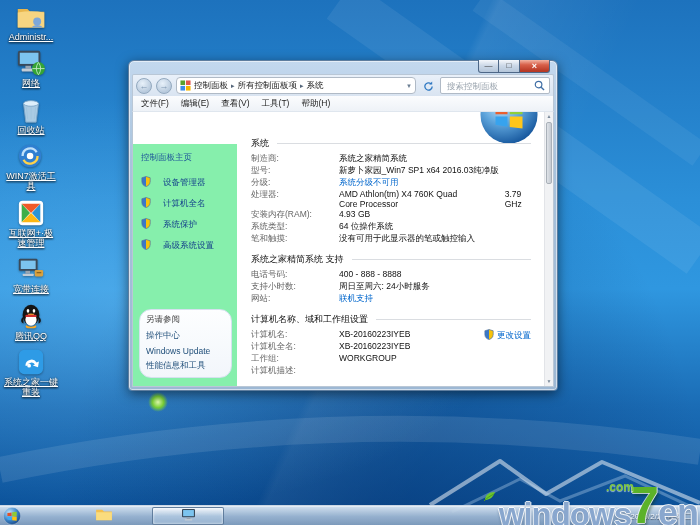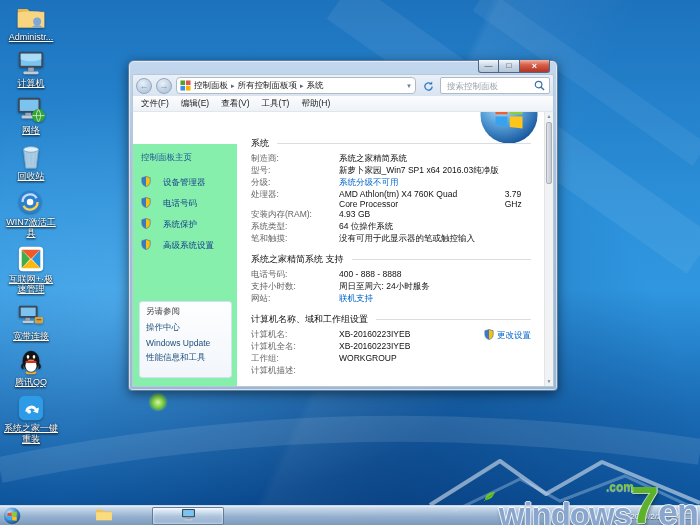--- a/index.html
+++ b/index.html
@@ -52,22 +52,22 @@
   .searchbox input::placeholder{color:#9aa4ae;}
   .menubar{height:15px;flex:0 0 auto;background:linear-gradient(180deg,#fbfcfe,#eef2f7);
     border-left:1px solid #b9c7d6;border-right:1px solid #b9c7d6;display:flex;align-items:center;
     gap:12px;padding:0 8px;font-size:8.5px;color:#222;}
   .menubar span{cursor:pointer;}
   .wbody{flex:1;display:flex;background:#fff;border:1px solid #b9c7d6;border-top:1px solid #dfe6ee;overflow:hidden;}
   .sidebar{width:104px;flex:0 0 auto;background:#86efac;position:relative;padding:6px 6px 0 8px;margin-top:32px;}
   .side-home{font-size:8.5px;color:#1e5799;margin:2px 0 12px 0;cursor:pointer;}
   .side-tasks{list-style:none;margin:0;padding:0;}
   .side-tasks li{display:flex;align-items:center;gap:12px;margin:0 0 8px 0;font-size:8.5px;color:#15428b;cursor:pointer;}
-  .seealso{position:absolute;left:6px;right:5px;bottom:8px;border:1px solid #d5e1ef;border-radius:3px;
-    background:linear-gradient(180deg,#fdfeff,#f2f6fb);padding:4px 6px 9px 6px;}
+  .seealso{position:absolute;left:6px;right:5px;bottom:8px;border:1px solid #d5e1ef;border-radius:12px;
+    background:linear-gradient(180deg,#fdfeff,#f2f6fb);padding:4px 6px 1px 6px;}
   .seealso-h{font-size:8.5px;color:#444;margin-bottom:4px;}
   .seealso ul{list-style:none;margin:0;padding:0;}
   .seealso li{font-size:8.5px;color:#1f4e79;margin:4px 0;cursor:pointer;}
   .main{flex:1;position:relative;background:#fff;overflow:hidden;padding:24px 22px 0 14px;}
   .orb{position:absolute;top:-27px;right:14px;width:60px;height:60px;z-index:1;}
   .sections{position:relative;z-index:2;}
   .section{margin-bottom:7px;position:relative;}
   .sec-h{display:flex;align-items:center;height:14px;margin-bottom:3px;}
   .sec-title{font-size:9px;color:#111;white-space:nowrap;}
   .sec-rule{flex:1;border-top:1px solid #dadde1;margin-left:8px;}
@@ -134,32 +134,20 @@
             <path d="M2 10c10-2 20-2 30 0v17H2z" fill="#f7d581"></path>
             <circle cx="24" cy="20" r="4.5" fill="#7da7d9"></circle>
             <path d="M18 27c1-4 11-4 12 0z" fill="#7da7d9"></path>
           </svg>
         </span>
         <div class="dlabel">Administr...</div>
       </div>
       <div class="dicon">
         <span>
           <svg viewBox="0 0 32 30">
-            <rect x="3" y="3" width="26" height="17" rx="2" fill="#3a4a5a"></rect>
-            <rect x="5" y="5" width="22" height="13" fill="#7cc4ef"></rect>
-            <path d="M5 5h22v6c-8 3-15 3-22 0z" fill="#a8dcf7"></path>
-            <rect x="13" y="20" width="6" height="4" fill="#98a5b2"></rect>
-            <rect x="8" y="24" width="16" height="3" rx="1" fill="#c3ccd5"></rect>
-          </svg>
-        </span>
-        <div class="dlabel">计算机</div>
-      </div>
-      <div class="dicon">
-        <span>
-          <svg viewBox="0 0 32 30">
             <rect x="2" y="2" width="24" height="16" rx="2" fill="#3a4a5a"></rect>
             <rect x="4" y="4" width="20" height="12" fill="#7cc4ef"></rect>
             <rect x="10" y="18" width="6" height="3" fill="#98a5b2"></rect>
             <rect x="6" y="21" width="14" height="3" rx="1" fill="#c3ccd5"></rect>
             <circle cx="24" cy="21" r="7" fill="#35a435"></circle>
             <path d="M17.5 21h13M24 14.5c3 4 3 9 0 13M24 14.5c-3 4-3 9 0 13" stroke="#bfe8bf" stroke-width="1" fill="none"></path>
           </svg>
         </span>
         <div class="dlabel">网络</div>
       </div>
@@ -303,21 +291,21 @@
                   <path d="M6 .5 11 2v4.6c0 3.3-2.3 5.2-5 6-2.7-.8-5-2.7-5-6V2z" fill="none" stroke="#55719c" stroke-width=".7"></path>
                 </svg></span>
               <span>设备管理器</span>
             </li>
             <li>
               <span><svg width="10" height="11" viewBox="0 0 12 13">
                   <path d="M6 .5 11 2v4.6c0 3.3-2.3 5.2-5 6-2.7-.8-5-2.7-5-6V2z" fill="#3b78c6"></path>
                   <path d="M6 .5 11 2v4.6c0 3.3-2.3 5.2-5 6z" fill="#f7c20a"></path>
                   <path d="M6 .5 11 2v4.6c0 3.3-2.3 5.2-5 6-2.7-.8-5-2.7-5-6V2z" fill="none" stroke="#55719c" stroke-width=".7"></path>
                 </svg></span>
-              <span>电话号码</span>
+              <span>计算机全名</span>
             </li>
             <li>
               <span><svg width="10" height="11" viewBox="0 0 12 13">
                   <path d="M6 .5 11 2v4.6c0 3.3-2.3 5.2-5 6-2.7-.8-5-2.7-5-6V2z" fill="#3b78c6"></path>
                   <path d="M6 .5 11 2v4.6c0 3.3-2.3 5.2-5 6z" fill="#f7c20a"></path>
                   <path d="M6 .5 11 2v4.6c0 3.3-2.3 5.2-5 6-2.7-.8-5-2.7-5-6V2z" fill="none" stroke="#55719c" stroke-width=".7"></path>
                 </svg></span>
               <span>系统保护</span>
             </li>
             <li>

